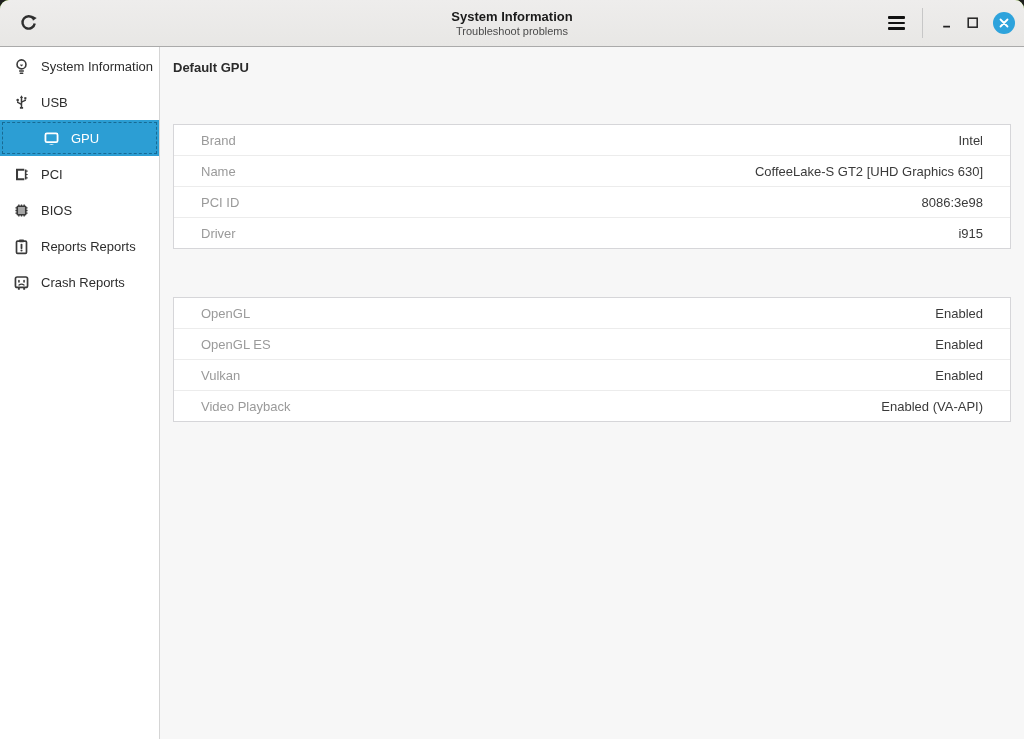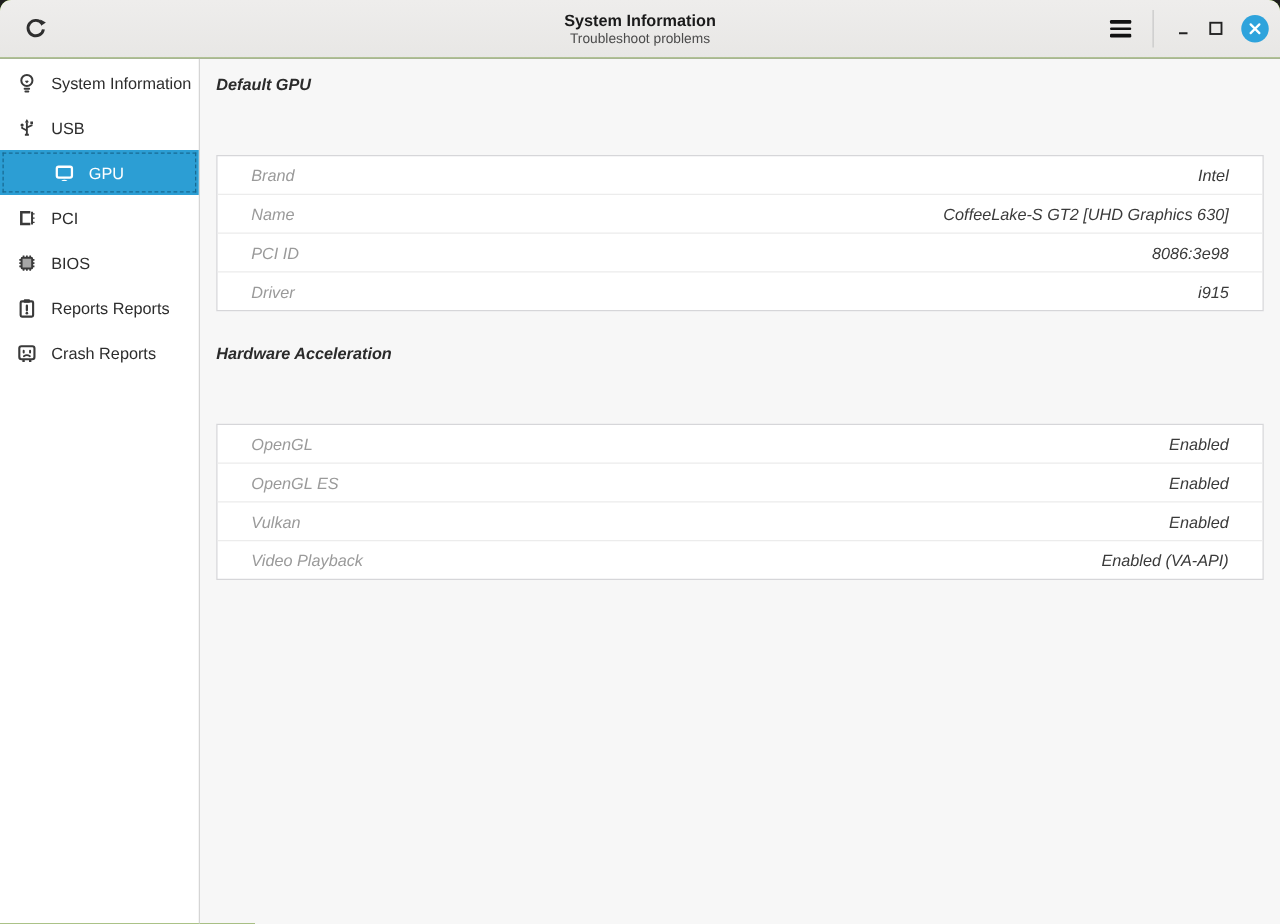--- a/index.html
+++ b/index.html
@@ -73,21 +73,20 @@
     outline-offset: -3px;
     padding-left: 42px;
   }
   .nav-item.selected .icon { color: #ffffff; }
   
   .content {
     flex: 1; background: #f7f7f7;
     padding: 13px 13px 0 13px;
     box-sizing: border-box;
     overflow: hidden;
-    font-style: italic;
   }
   .section-title {
     font-size: 13px; font-weight: bold; color: #2b2b2b;
     line-height: 16px; margin: 0 0 12px 0;
   }
   .section-title.second { margin-top: 26px; }
   .info-box {
     background: #ffffff;
     border: 1px solid #d6d6d9;
     margin-top: 48px;
@@ -258,21 +257,20 @@
         <div class="info-row">
           <span class="info-label">PCI ID</span>
           <span class="info-value">8086:3e98</span>
         </div>
         <div class="info-row">
           <span class="info-label">Driver</span>
           <span class="info-value">i915</span>
         </div>
       </div>
 
-      <h2 class="section-title second">Hardware Acceleration</h2>
       <div class="info-box">
         <div class="info-row">
           <span class="info-label">OpenGL</span>
           <span class="info-value">Enabled</span>
         </div>
         <div class="info-row">
           <span class="info-label">OpenGL ES</span>
           <span class="info-value">Enabled</span>
         </div>
         <div class="info-row">

